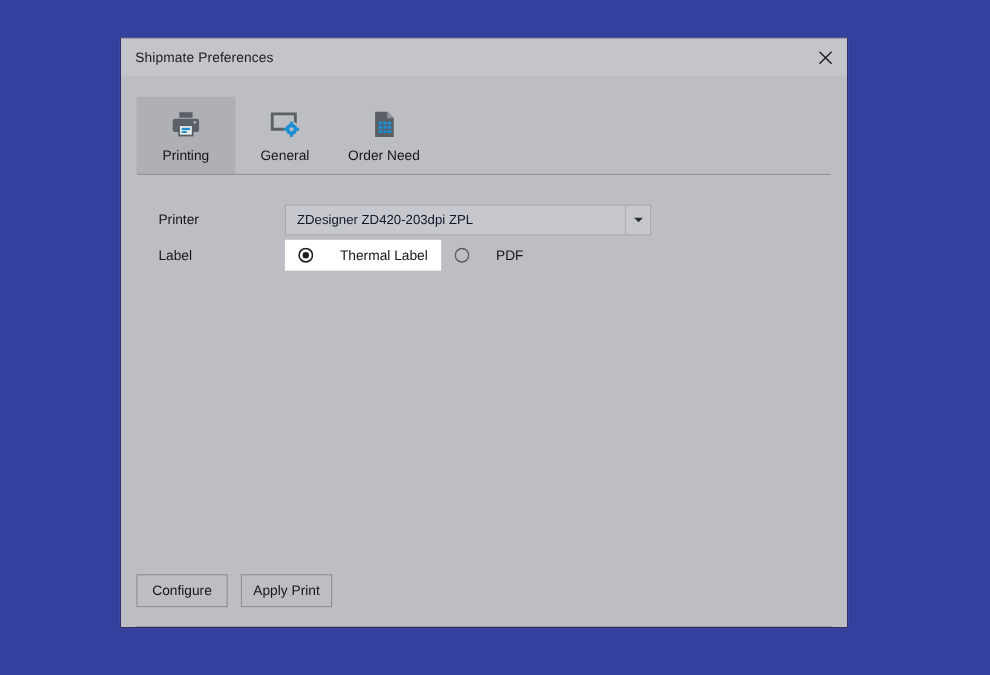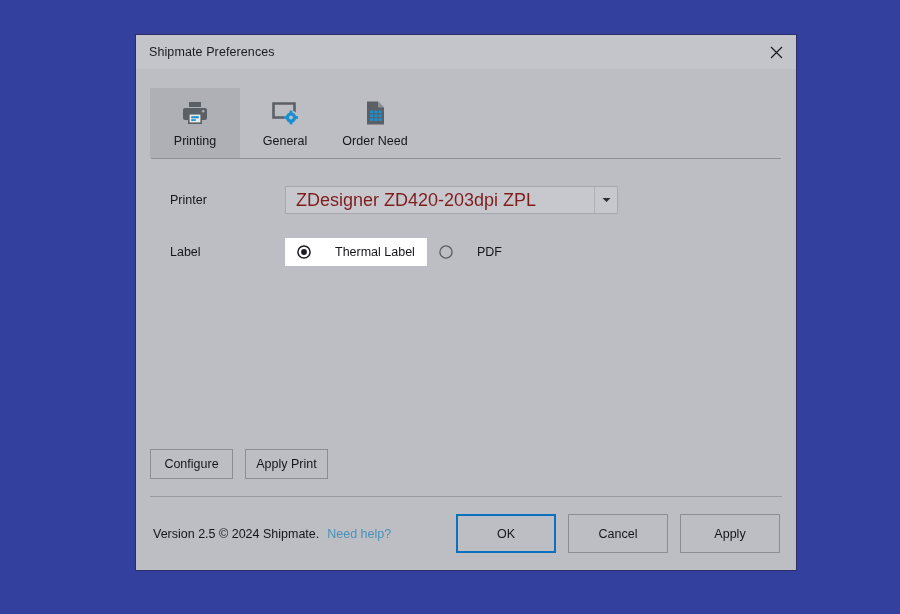--- a/index.html
+++ b/index.html
@@ -10,21 +10,21 @@
     width: 900px;
     height: 614px;
     background: #34409e;
     font-family: "Liberation Sans", sans-serif;
     overflow: hidden;
   }
 
   
   .dialog {
     position: absolute;
-    left: 135px;
+    left: 109px;
     top: 34px;
     width: 662px;
     height: 537px;
     background: #bcbec3;
     border: 1px solid #2b2f66;
     box-sizing: border-box;
     display: flex;
     flex-direction: column;
   }
 
@@ -105,21 +105,21 @@
 
   
   .form {
     padding-top: 27px;
     flex: 1;
   }
   .form-row {
     display: flex;
     align-items: center;
     height: 28px;
-    margin-bottom: 24px;
+    margin-bottom: 4px;
   }
   .form-label {
     width: 135px;
     font-size: 12.5px;
     color: #16161a;
     padding-left: 20px;
     box-sizing: border-box;
   }
 
   
@@ -131,22 +131,22 @@
     box-sizing: border-box;
     display: flex;
     align-items: stretch;
     cursor: pointer;
   }
   .combo-value {
     flex: 1;
     display: flex;
     align-items: center;
     padding-left: 10px;
-    font-size: 18px;
-    color: #7f1d1d;
+    font-size: 12px;
+    color: #0f172a;
   }
   .combo-arrow {
     width: 22px;
     border-left: 1px solid #adafb4;
     display: flex;
     align-items: center;
     justify-content: center;
   }
   .combo-arrow svg { display: block; }
 
@@ -356,26 +356,15 @@
 
     </div>
 
     <div class="secondary-actions">
       <button class="btn">Configure</button>
       <button class="btn">Apply Print</button>
     </div>
 
     <div class="footer-separator"></div>
 
-    <div class="footer">
-      <div class="footer-text">
-        <span>Version 2.5 © 2024 Shipmate.</span>
-        <span class="help-link">Need help?</span>
-      </div>
-      <div class="footer-buttons">
-        <button class="btn default">OK</button>
-        <button class="btn">Cancel</button>
-        <button class="btn">Apply</button>
-      </div>
-    </div>
 
   </div>
 </div>
 
 </body></html>

